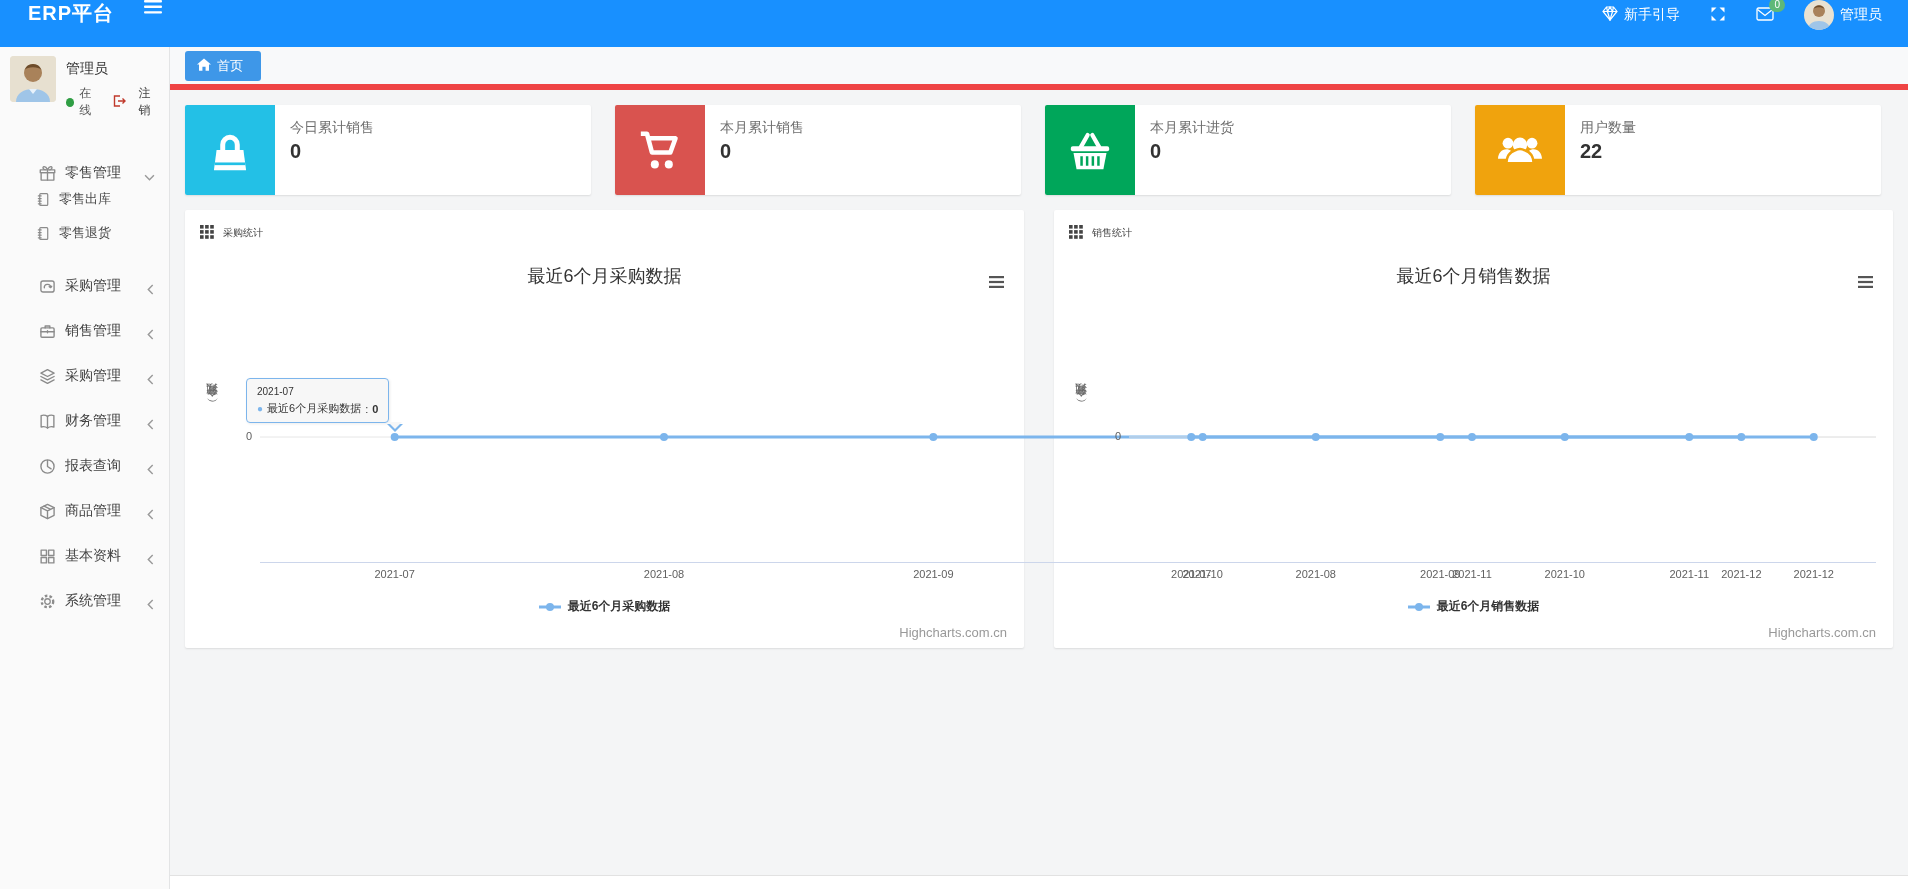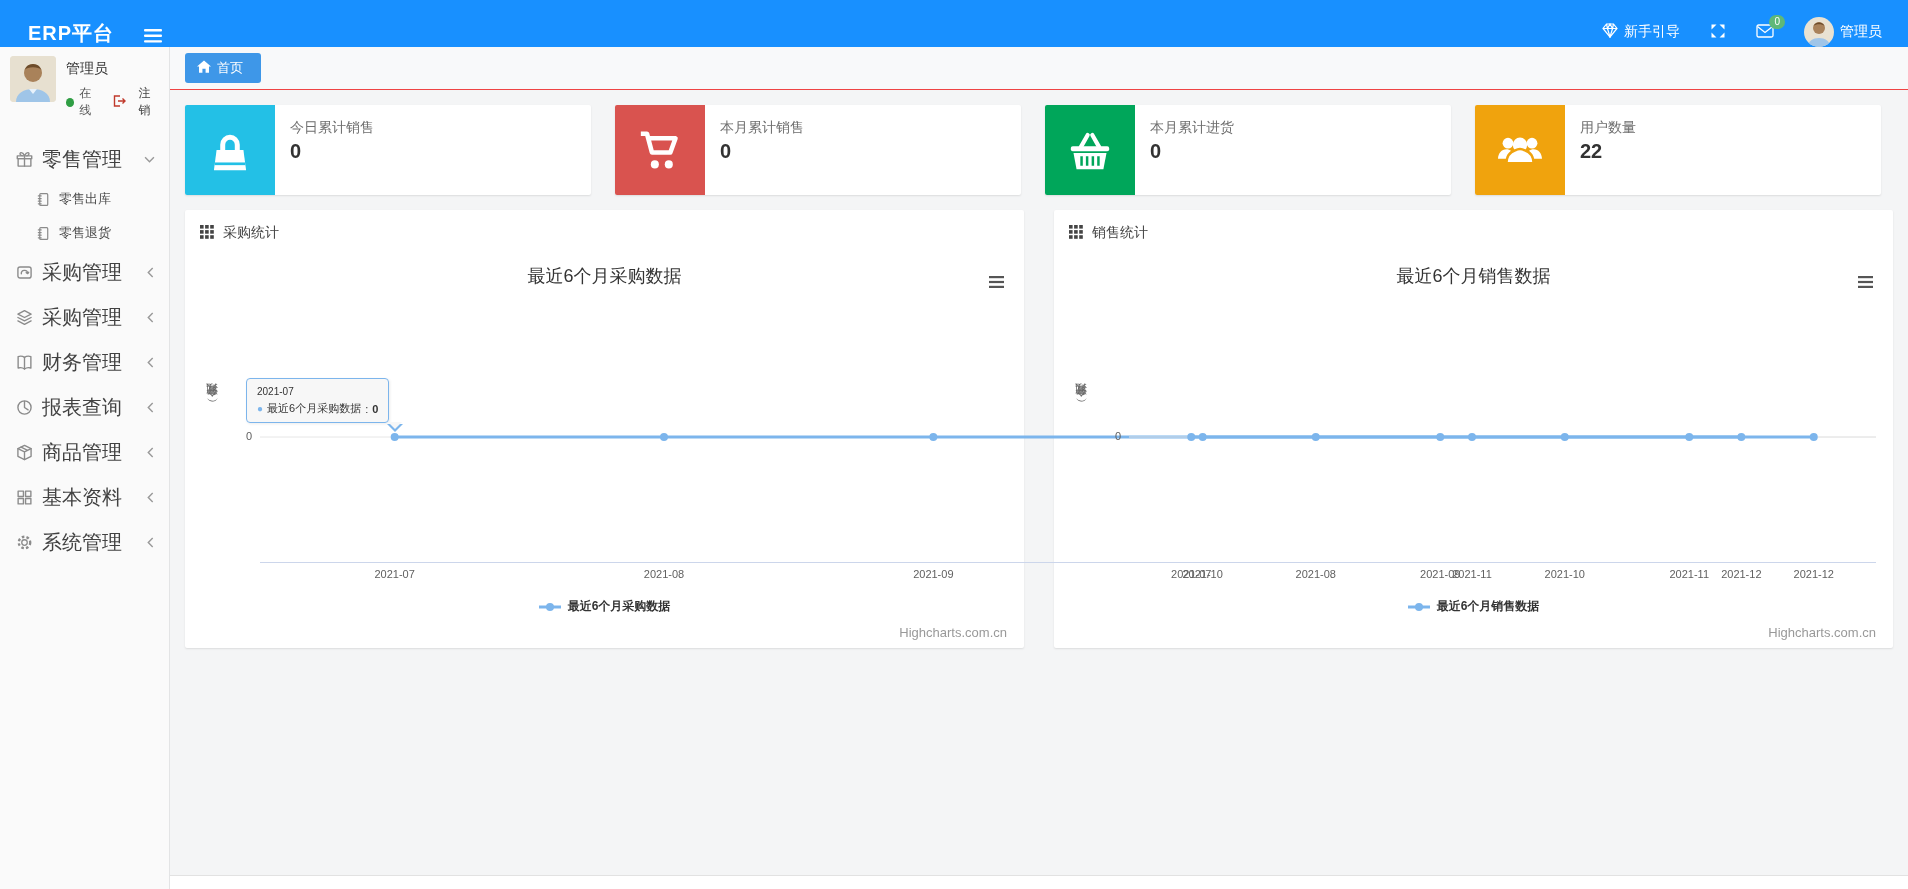--- a/index.html
+++ b/index.html
@@ -1,21 +1,21 @@
 <!DOCTYPE html>
 <html><head>
 <meta charset="utf-8">
 <style>
   * { margin:0; padding:0; box-sizing:border-box; }
   html,body { width:1908px; height:889px; overflow:hidden;
     font-family:"Liberation Sans", sans-serif; background:#f4f5f6; }
 
   
   .navbar { position:absolute; top:0; left:0; width:1908px; height:47px;
-    background:#1890ff; display:flex; align-items:flex-end; color:#fff; z-index:50; }
+    background:#1890ff; display:flex; align-items:flex-start; color:#fff; z-index:50; }
   .brand { margin-left:28px; font-size:20px; font-weight:bold; letter-spacing:1px; }
   .nav-burger { margin-left:30px; cursor:pointer; display:flex; align-items:center; }
   .nav-right { margin-left:auto; margin-right:26px; display:flex; align-items:center; gap:30px; font-size:14px; }
   .nav-item { display:flex; align-items:center; gap:6px; cursor:pointer; }
   .mail { position:relative; }
   .badge { position:absolute; top:-9px; right:-11px; background:#5FB878; color:#fff;
     font-size:10px; line-height:10px; padding:2px 5px; border-radius:8px; }
   .nav-avatar { width:30px; height:30px; border-radius:50%; overflow:hidden; background:#e9e2d2;
     display:flex; align-items:flex-end; justify-content:center; }
 
@@ -23,47 +23,47 @@
   .sidebar { position:absolute; top:47px; left:0; width:170px; bottom:0;
     background:#fafafa; border-right:1px solid #e3e4e5; }
   .user-panel { display:flex; padding:9px 10px 6px 10px; gap:10px; }
   .side-avatar { width:46px; height:46px; border-radius:4px; overflow:hidden; background:#e9e2d2;
     display:flex; align-items:flex-end; justify-content:center; flex:none; }
   .uname { font-size:14px; color:#333; margin-top:4px; }
   .ustatus { display:flex; align-items:center; gap:5px; margin-top:7px; font-size:12px; color:#555; }
   .dot { width:9px; height:9px; border-radius:50%; background:#2f9e44; display:inline-block; }
   .logout { display:flex; align-items:center; gap:13px; margin-left:6px; cursor:pointer; color:#444; }
   #menu { margin-top:12px; }
-  .menu-item { height:45px; display:flex; align-items:center; padding:0 14px 0 16px;
-    font-size:20px; color:#424242; cursor:pointer; }
+  .menu-item { height:45px; display:flex; align-items:flex-end; padding:0 14px 0 16px;
+    font-size:14px; color:#424242; cursor:pointer;margin-left:23px; }
   .micon { width:17px; height:17px; margin-right:9px; display:flex; align-items:center; flex:none; }
   .chev { margin-left:auto; display:flex; align-items:center; }
   .submenu-item { height:34px; display:flex; align-items:center; padding-left:36px;
     font-size:13px; color:#4a4a4a; cursor:pointer; }
   .submenu-item .micon { width:15px; height:15px; margin-right:8px; }
 
   
   .main { position:absolute; top:47px; left:170px; right:0; bottom:0; }
-  .crumb-bar { height:43px; background:#f8f9fa; border-bottom:1px solid #ef4444;
+  .crumb-bar { height:43px; background:#f8f9fa; border-bottom:6px solid #ef4444;
     display:flex; align-items:center; padding-left:15px; }
   .home-tab { height:30px; background:#3e97e8; color:#fff; font-size:13px; border-radius:3px;
     display:flex; align-items:center; gap:6px; padding:0 18px 0 12px; cursor:pointer; }
 
   .cards { position:absolute; top:58px; left:15px; right:15px; display:flex; gap:24px; }
   .card { width:406px; height:90px; background:#fff; display:flex;
     box-shadow:0 1px 2px rgba(0,0,0,.10); border-radius:2px; }
   .card-icon { width:90px; height:90px; flex:none; display:flex; align-items:center; justify-content:center;
     border-radius:2px 0 0 2px; }
   .card-text { padding:14px 0 0 15px; }
   .card-label { font-size:14px; color:#6e6e6e; }
   .card-value { font-size:20px; font-weight:bold; color:#333; margin-top:3px; }
 
   .panels { position:absolute; top:163px; left:15px; right:15px; display:flex; gap:30px; }
   .panel { flex:1; height:438px; background:#fff; box-shadow:0 1px 2px rgba(0,0,0,.10); border-radius:2px; }
-  .panel-head { height:46px; display:flex; align-items:center; gap:9px; padding:0 15px; font-size:14px; color:#444; }
+  .panel-head { height:46px; display:flex; align-items:center; gap:9px; padding:0 15px; font-size:10px; color:#444; }
   .chart-body { position:relative; height:392px; margin:0 15px; }
 
   .c-title { position:absolute; top:8px; left:0; width:100%; text-align:center;
     font-size:18px; color:#333; }
   .c-menu-btn { position:absolute; top:15px; right:2px; cursor:pointer; padding:3px; }
   .c-ytitle { position:absolute; left:4px; top:146px; writing-mode:vertical-rl;
     transform:rotate(180deg); font-size:12px; color:#666; letter-spacing:1px; }
   .c-ytick { position:absolute; left:18px; width:34px; top:174px; text-align:right;
     font-size:11px; color:#606060; }
   .c-xlab { position:absolute; top:312px; width:90px; text-align:center; font-size:11px; color:#606060; }
@@ -192,20 +192,34 @@
       </div>
       <div class="menu-item">
         <span class="micon">
           <svg width="17" height="17" viewBox="0 0 16 16" fill="none" stroke="#8b8b8b" stroke-width="1.3" stroke-linecap="round" stroke-linejoin="round">
             <rect x="1.8" y="2.8" width="12.4" height="10.4" rx="2"></rect>
             <path d="M5 9.2a3 3 0 0 1 6-.4"></path>
             <path d="m9.6 8.2 1.4.8 1-1.3"></path>
           </svg>
         </span>
         <span>采购管理</span>
+        <span class="chev">
+          <svg width="9" height="11" viewBox="0 0 8 10" fill="none" stroke="#999" stroke-width="1.3">
+            <path d="M6 1 2 5l4 4"></path>
+          </svg>
+        </span>
+      </div>
+      <div class="menu-item">
+        <span class="micon">
+          <svg width="17" height="17" viewBox="0 0 16 16" fill="none" stroke="#8b8b8b" stroke-width="1.3" stroke-linecap="round" stroke-linejoin="round">
+            <rect x="1.8" y="4.6" width="12.4" height="8.8" rx="1"></rect>
+            <path d="M5.8 4.6V2.8h4.4v1.8M1.8 8.2h12.4M8 7.2v2"></path>
+          </svg>
+        </span>
+        <span>销售管理</span>
         <span class="chev">
           <svg width="9" height="11" viewBox="0 0 8 10" fill="none" stroke="#999" stroke-width="1.3">
             <path d="M6 1 2 5l4 4"></path>
           </svg>
         </span>
       </div>
       <div class="menu-item">
         <span class="micon">
           <svg width="17" height="17" viewBox="0 0 16 16" fill="none" stroke="#8b8b8b" stroke-width="1.3" stroke-linecap="round" stroke-linejoin="round">
             <path d="M8 1.6 14.2 4.8 8 8 1.8 4.8z"></path>

